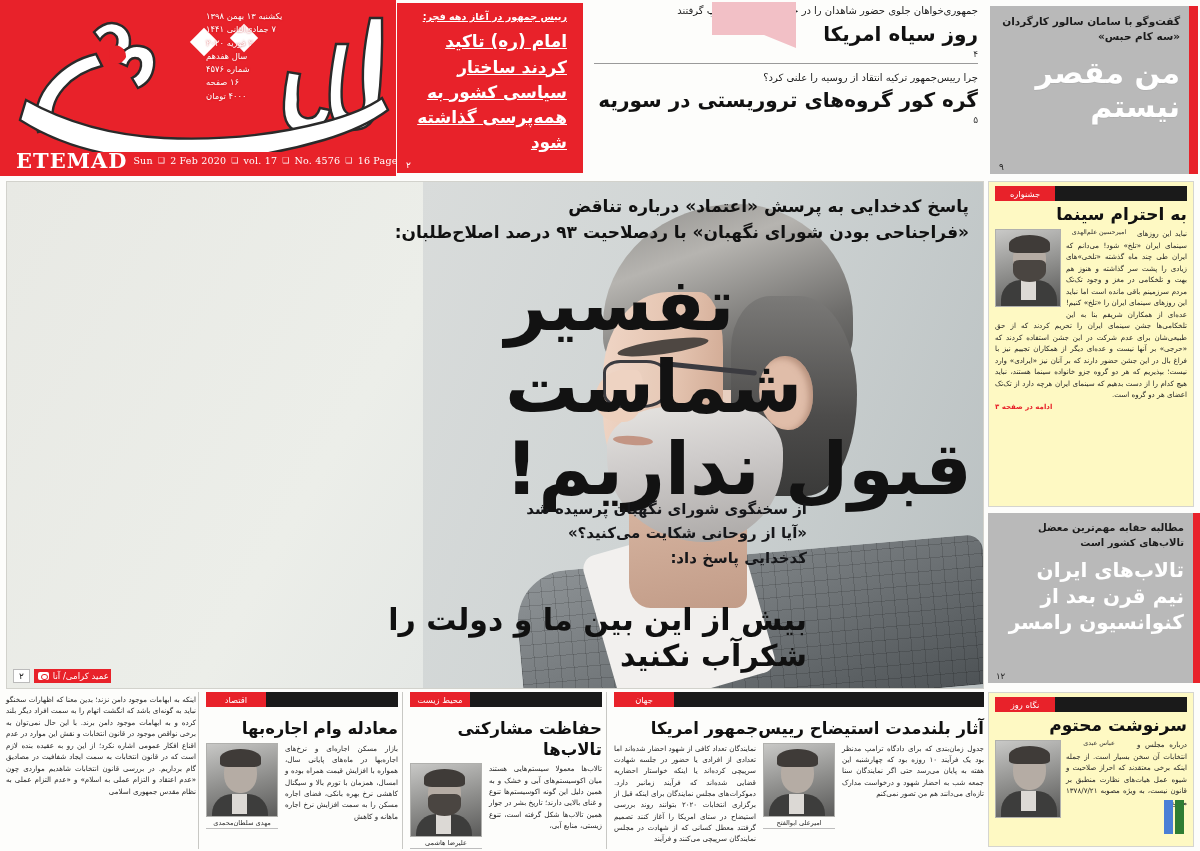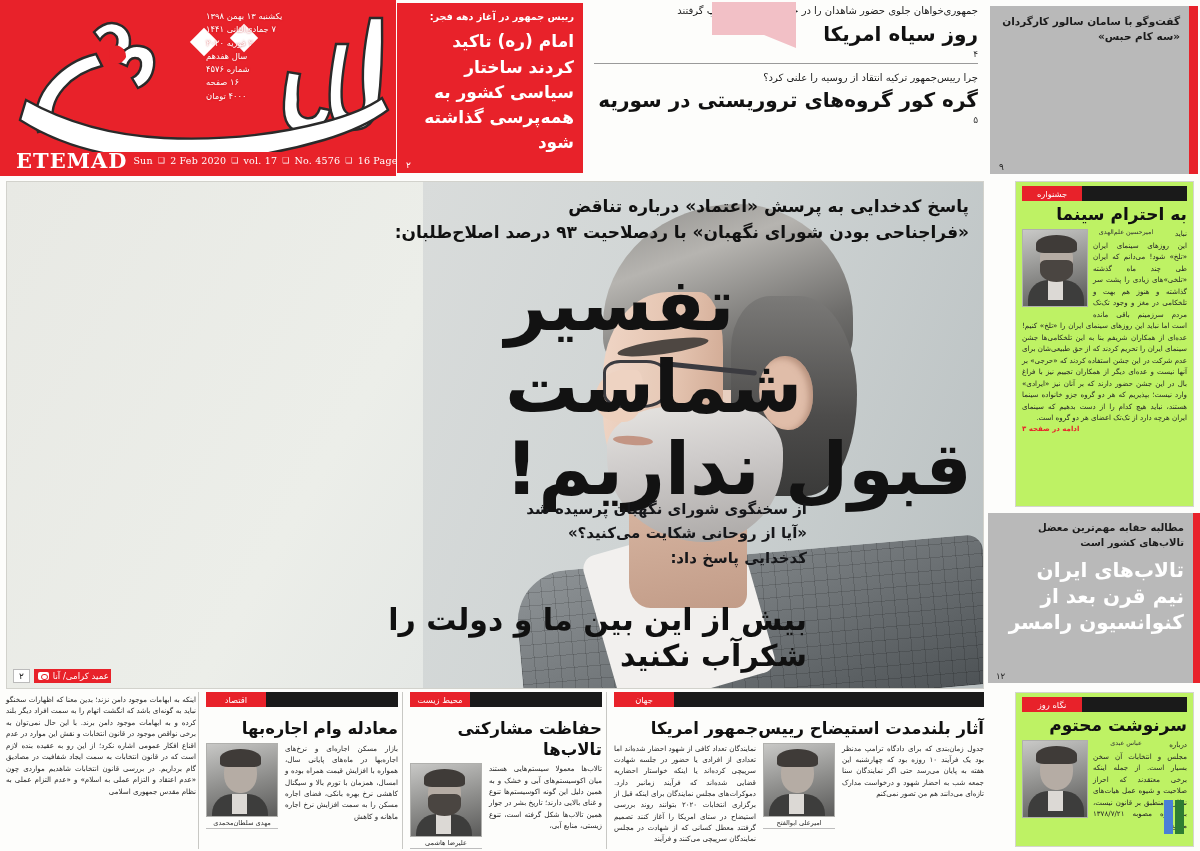--- a/index.html
+++ b/index.html
@@ -52,22 +52,22 @@
     display: flex; align-items: center; gap: 5px; white-space: nowrap;
     font-family: "DejaVu Serif", "Liberation Serif", serif;
   }
   .issue-line .sep { font-size: 8px; opacity: .95; }
 
   
   .top-red-box {
     position: absolute; left: 397px; top: 3px;
     width: 186px; height: 170px;
     background: #e8222a; color: #fff;
-    padding: 7px 9px 4px 9px;
-    direction: rtl; text-align: right;
+    padding: 7px 16px 4px 9px;
+    direction: rtl; text-align: right; text-decoration: underline;
   }
   .top-red-kicker { font-size: 9.6px; line-height: 1.4; margin-bottom: 6px; font-weight: 600; }
   .top-red-title { font-size: 17px; font-weight: 700; line-height: 1.48; }
   .top-red-page { position: absolute; left: 9px; bottom: 3px; font-size: 9px; }
 
   
   .top-center {
     position: absolute; left: 588px; top: 4px;
     width: 396px; height: 172px;
     direction: rtl; text-align: right; padding: 0 6px;
@@ -267,22 +267,22 @@
   .cam::before {
     content:""; position: absolute; left: 3.5px; top: 1.6px;
     width: 4.5px; height: 4.5px; border-radius: 50%;
     border: 1.2px solid #e8222a;
   }
 
   
   .rail { position: absolute; left: 988px; width: 206px; }
 
   .rail-card {
-    background: #bef264; border: 1px solid #d5d5cf;
-    padding: 4px 6px 5px 6px; direction: rtl; margin-left: 27px;
+    background: #fef9c3; border: 1px solid #d5d5cf;
+    padding: 4px 6px 5px 6px; direction: rtl;
   }
   .labelbar { display: flex; height: 15px; margin-bottom: 3px; }
   .labelbar .blk { flex: 1 1 auto; background: #1a1a1a; }
   .labelbar .red {
     min-width: 60px; background: #e8222a; color: #fff;
     font-size: 8.4px; display: flex; align-items: center; justify-content: center;
     padding: 0 6px;
   }
   .card-title {
     font-size: 17px; font-weight: 800; color: #111;
@@ -419,20 +419,21 @@
     <div class="tc-rule"></div>
     <div class="tc-item">
       <div class="tc-kicker">چرا رییس‌جمهور ترکیه انتقاد از روسیه را علنی کرد؟</div>
       <div class="tc-title">گره کور گروه‌های تروریستی در سوریه</div>
       <div class="tc-page">۵</div>
     </div>
   </div>
 
   <div class="tr-promo">
     <div class="tr-kicker">گفت‌وگو با سامان سالور کارگردان «سه کام حبس»</div>
+    <div class="tr-title">من مقصر نیستم</div>
     <div class="tr-page">۹</div>
   </div>
 
   <div class="hero">
 
     <div class="photo-wrap">
       <div class="photo-bg"></div>
       <div class="suit"></div>
       <div class="collar"></div>
       <div class="neck"></div>

